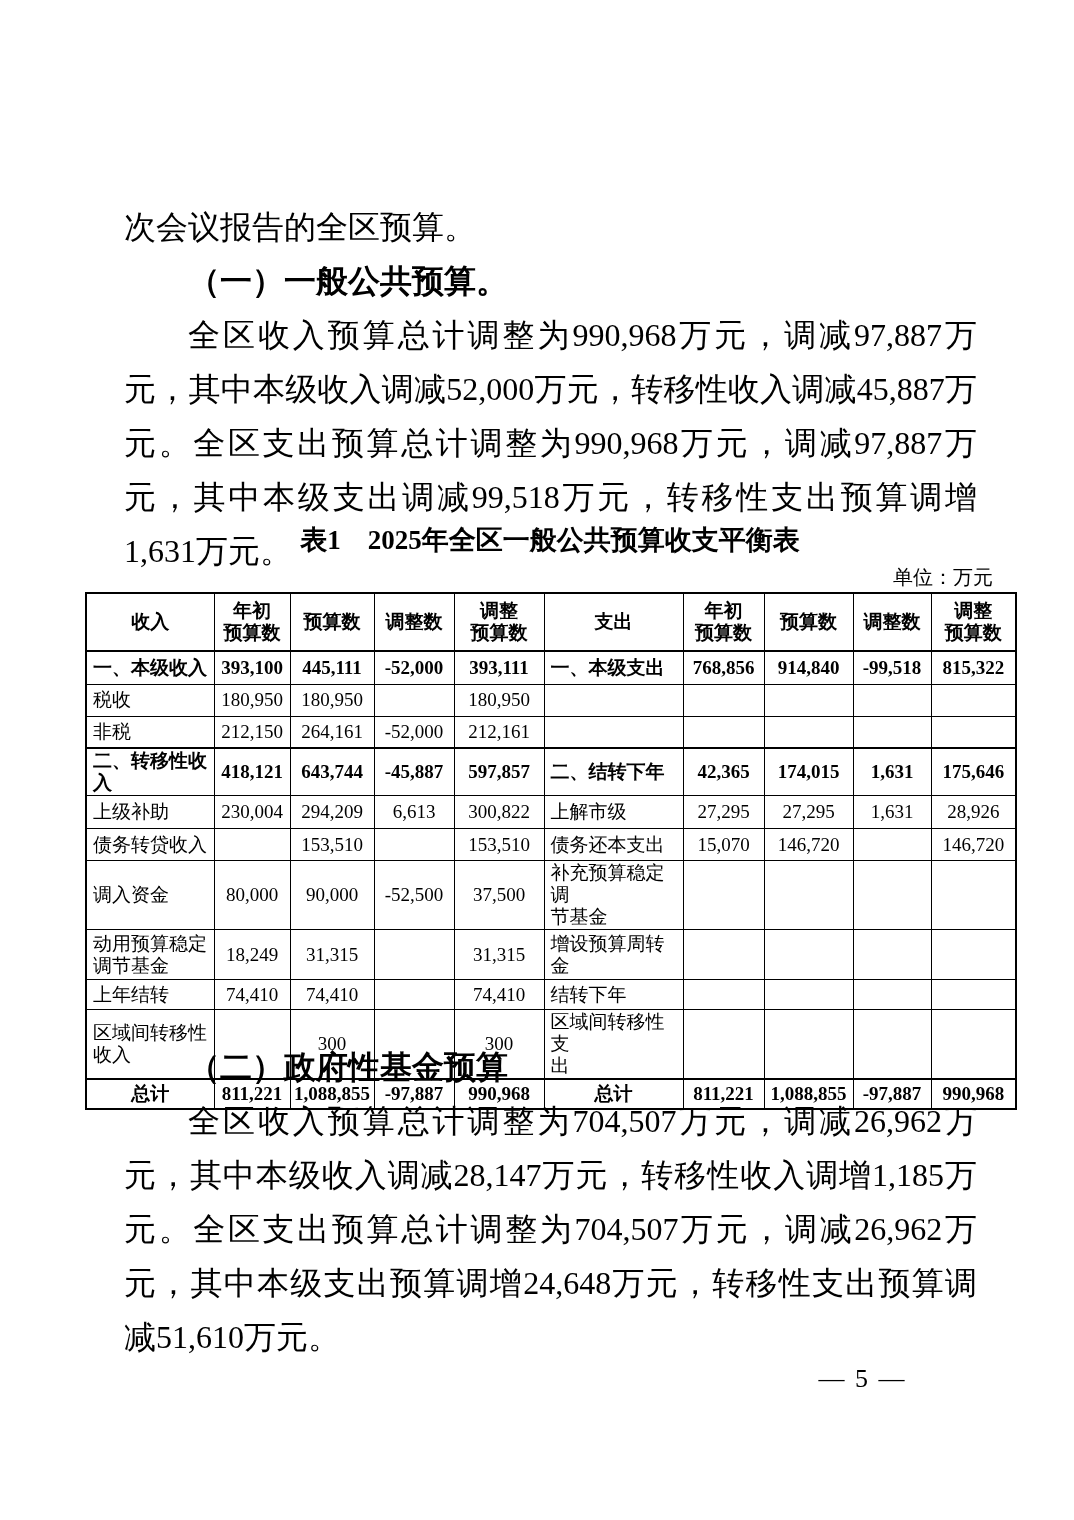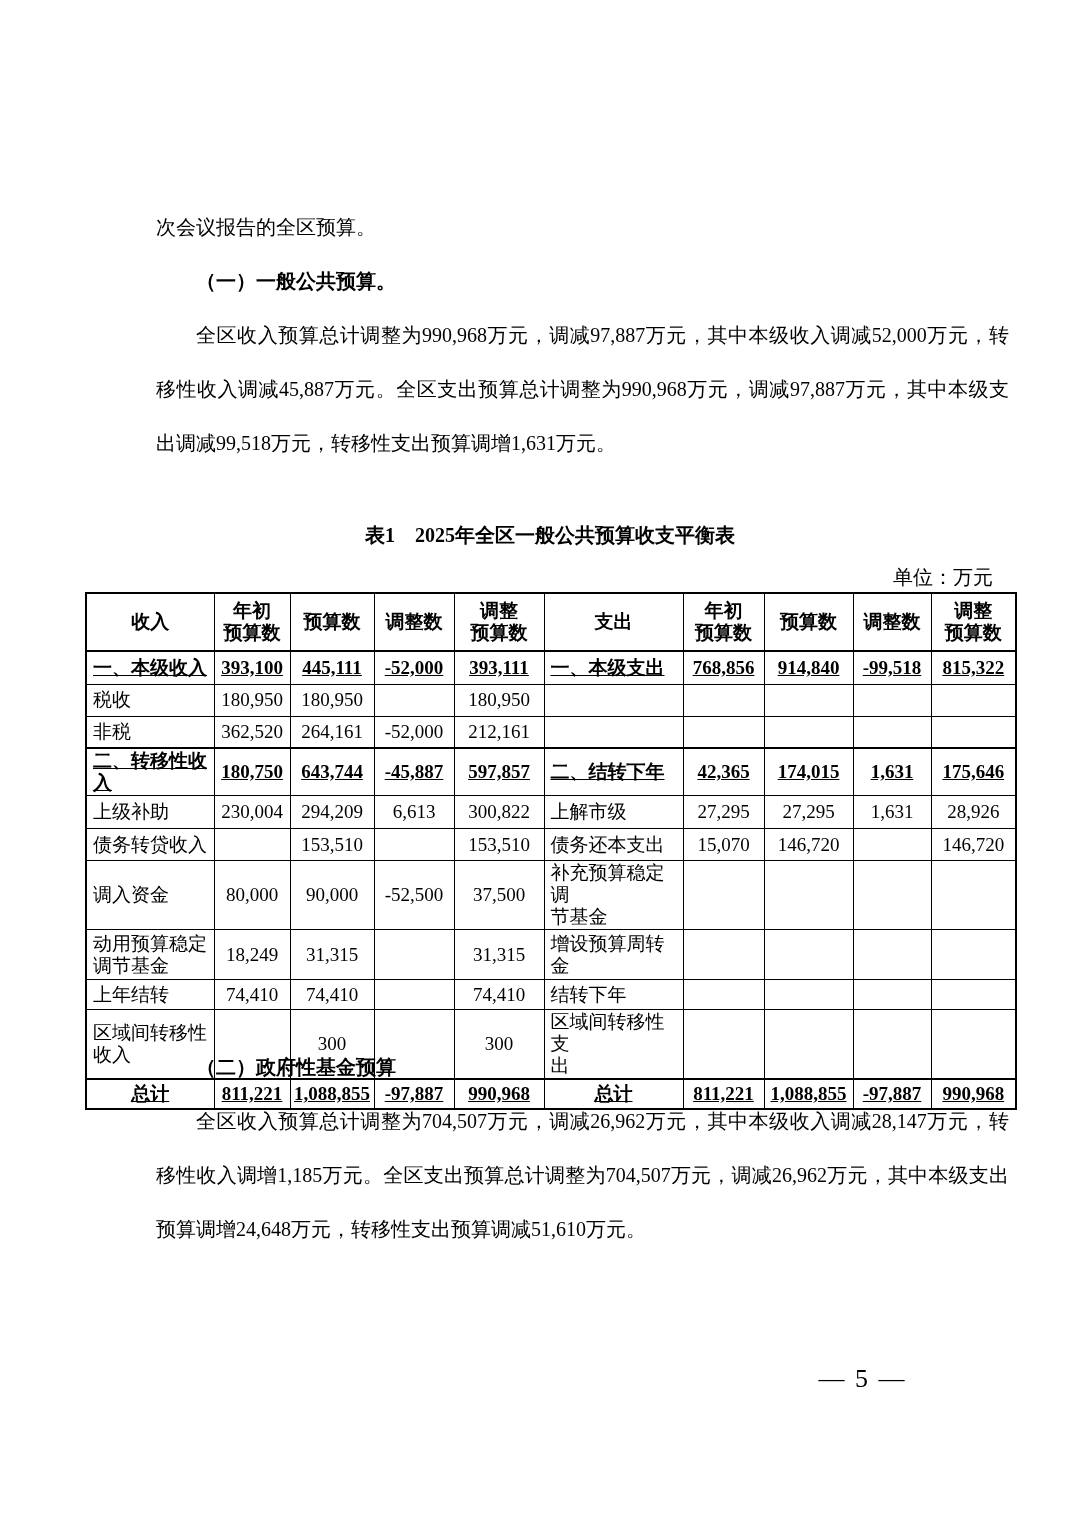--- a/index.html
+++ b/index.html
@@ -6,37 +6,37 @@
   .page {
     position:relative;
     width:1074px; height:1520px;
     background:#ffffff;
     font-family:"Liberation Serif","DejaVu Serif",serif;
     color:#000;
     overflow:hidden;
   }
   .text-block {
     position:absolute;
-    left:156px;
+    left:124px;
     width:853px;
-    font-size:20px;
+    font-size:32px;
     line-height:54px;
     text-align:justify;
   }
   #top-text { top:200px; }
   #bottom-text { top:1040px; }
   .text-block p { margin:0; }
   .indent { text-indent:2em; }
   .bold-heading { font-weight:bold; }
 
   #table-title {
     position:absolute;
     left:85px; top:522px; width:930px;
     text-align:center;
-    font-size:20px;
+    font-size:27px;
     font-weight:bold;
   }
   #unit-line {
     position:absolute;
     left:85px; top:564px; width:908px;
     text-align:right;
     font-size:20px;
   }
   #budget-table {
     position:absolute;
@@ -58,21 +58,21 @@
     font-weight:bold;
     white-space:pre-line;
     height:54px;
     border-bottom:2px solid #000;
   }
   #budget-table td.label {
     text-align:left;
     padding-left:6px;
     white-space:pre-line;
   }
-  #budget-table tr.bold td { font-weight:bold;text-decoration:underline; }
+  #budget-table tr.bold td { font-weight:bold; }
   #budget-table tr.thick-top td { border-top:2px solid #000; }
   #budget-table tr.total td.label { text-align:center; padding-left:3px; }
 
   #page-number {
     position:absolute;
     left:790px; top:1364px; width:145px;
     text-align:center;
     font-size:26px;
     letter-spacing:2px;
   }
@@ -142,33 +142,33 @@
           <td></td>
           <td>180,950</td>
           <td class="label"></td>
           <td></td>
           <td></td>
           <td></td>
           <td></td>
         </tr>
         <tr style="height: 32px;">
           <td class="label">非税</td>
-          <td>362,520</td>
+          <td>212,150</td>
           <td>264,161</td>
           <td>-52,000</td>
           <td>212,161</td>
           <td class="label"></td>
           <td></td>
           <td></td>
           <td></td>
           <td></td>
         </tr>
         <tr class="bold thick-top" style="height: 33px;">
           <td class="label">二、转移性收入</td>
-          <td>180,750</td>
+          <td>418,121</td>
           <td>643,744</td>
           <td>-45,887</td>
           <td>597,857</td>
           <td class="label">二、结转下年</td>
           <td>42,365</td>
           <td>174,015</td>
           <td>1,631</td>
           <td>175,646</td>
         </tr>
         <tr style="height: 33px; padding-left: 28px;">

